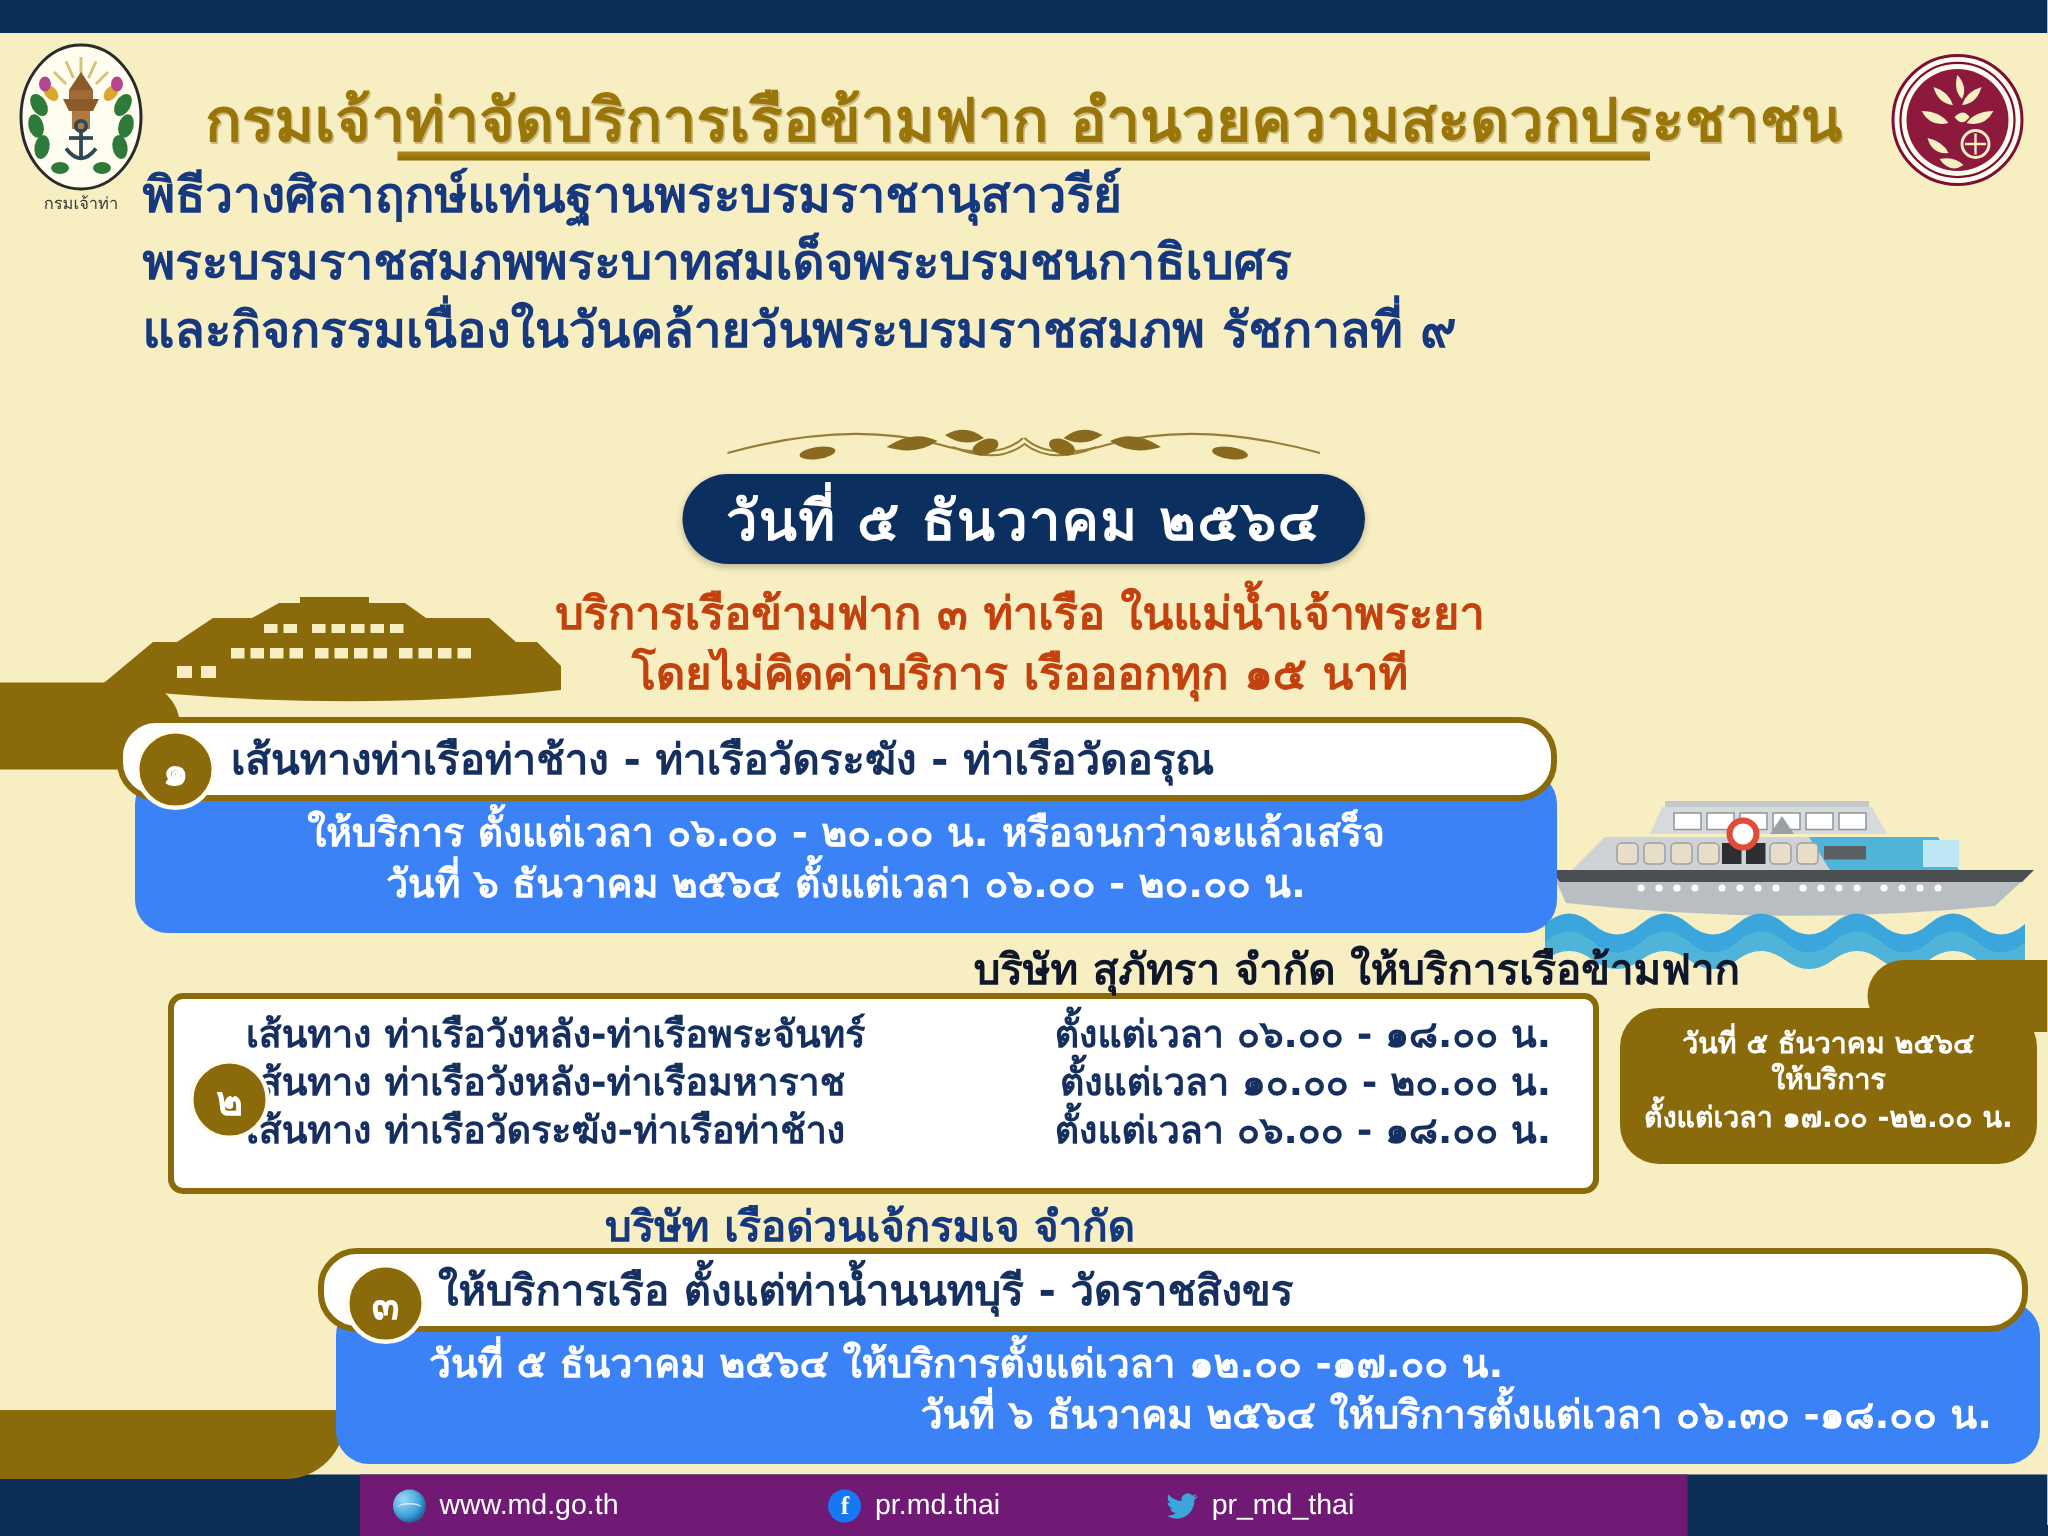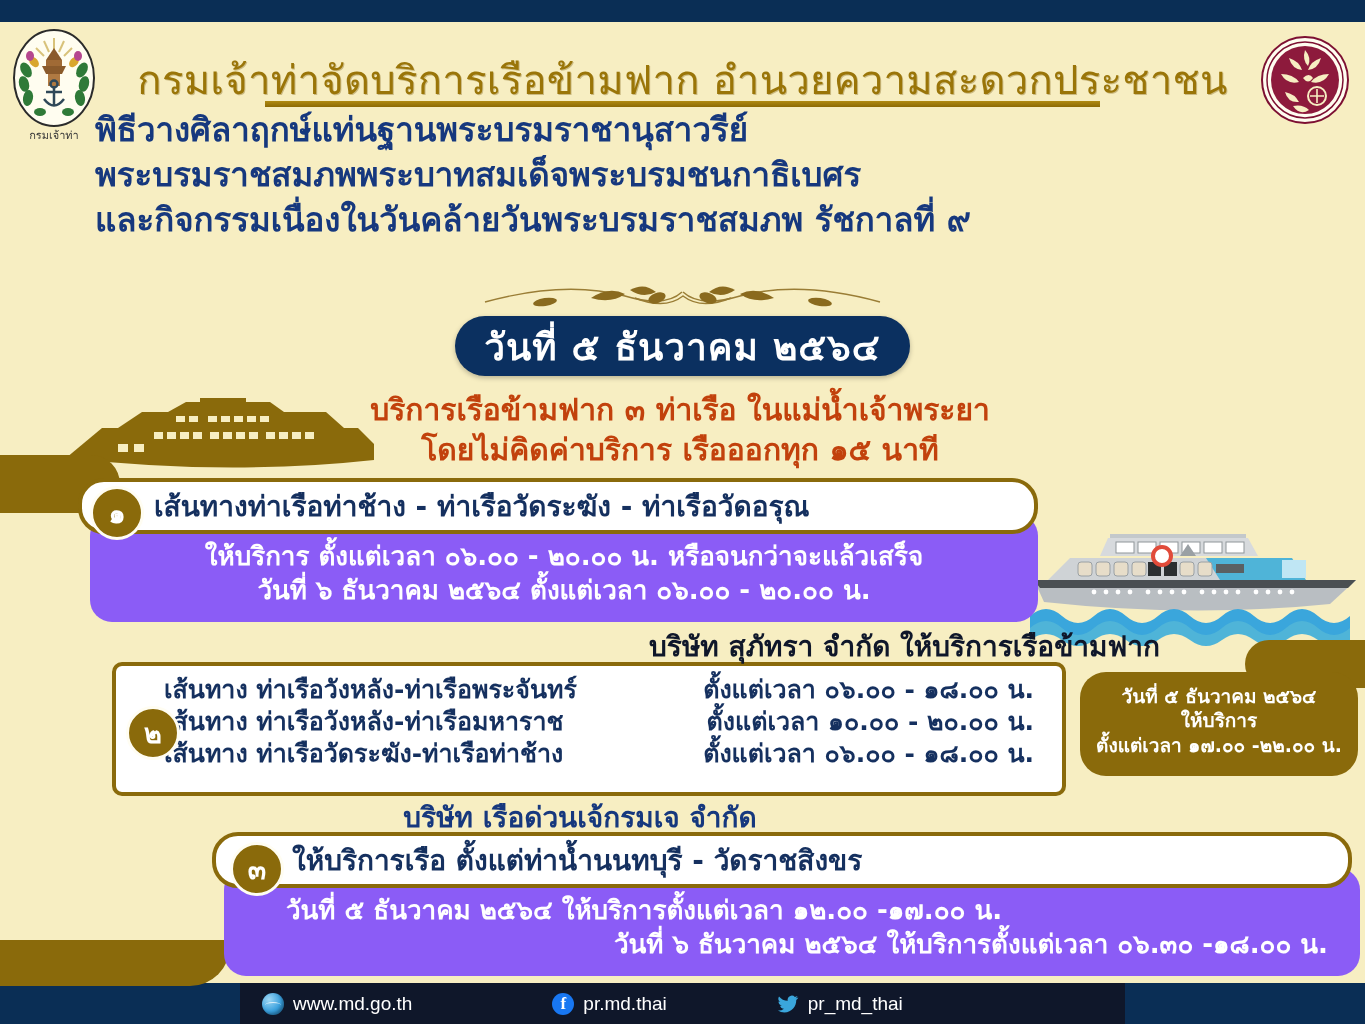--- a/index.html
+++ b/index.html
@@ -12,21 +12,21 @@
   }
   .poster{position:relative;width:1365px;height:1024px;background:#f7eec2;overflow:hidden;}
 
   
   .bar-top{position:absolute;left:0;top:0;width:1365px;height:22px;background:#0a2e55;}
   .bar-bottom{position:absolute;left:0;bottom:0;width:1365px;height:41px;background:#0a2e55;}
 
   
   .footer-strip{
     position:absolute;left:240px;bottom:0;width:885px;height:41px;
-    background:#0f172a;display:flex;align-items:center;
+    background:#701a75;display:flex;align-items:center;
   }
   .foot-item{display:flex;align-items:center;gap:9px;color:#fff;font-size:19px;white-space:nowrap;}
   .foot-item.f1{margin-left:22px;}
   .foot-item.f2{margin-left:140px;}
   .foot-item.f3{margin-left:110px;}
   .ic{width:22px;height:22px;display:inline-block;flex:0 0 auto;position:relative;}
   .ic-globe{border-radius:50%;background:radial-gradient(circle at 32% 30%,#9fd8f5 0%,#3aa0dd 55%,#1b6fa8 100%);
             box-shadow:inset -2px -2px 3px rgba(0,0,0,.25);}
   .ic-globe:before{content:"";position:absolute;left:3px;top:9px;width:16px;height:5px;
             border-top:1.5px solid rgba(255,255,255,.75);border-radius:50%;}
@@ -34,21 +34,21 @@
           text-align:center;line-height:22px;font-family:"Liberation Serif",serif;}
   .ic-tw{background:transparent;}
   .ic-tw svg{display:block;}
 
   
   .logo-left{position:absolute;left:6px;top:26px;width:96px;height:118px;}
   .logo-right{position:absolute;right:14px;top:34px;width:92px;height:92px;}
 
   .title-main{
     position:absolute;left:95px;top:48px;width:1175px;text-align:center;
-    font-size:40px;font-weight:normal;color:#9a7508;letter-spacing:.3px;
+    font-size:40px;font-weight:bold;color:#9a7508;letter-spacing:.3px;
     text-shadow:1px 1px 0 rgba(120,90,10,.35);
     font-family:"DejaVu Sans","Liberation Sans",sans-serif;
   }
   .title-rule{position:absolute;left:265px;top:101px;width:835px;height:6px;
               background:linear-gradient(#b08a12,#8c6a05);}
 
   .subtitle-block{
     position:absolute;left:95px;top:108px;width:1175px;text-align:left;
     color:#16387e;font-weight:bold;font-size:33px;line-height:1.36;
     font-family:"DejaVu Sans","Liberation Sans",sans-serif;
@@ -74,21 +74,21 @@
     font-family:"DejaVu Sans","Liberation Sans",sans-serif;
   }
 
   
   .ship-left{position:absolute;left:58px;top:398px;width:320px;height:95px;}
   .ferry{position:absolute;left:1030px;top:518px;width:330px;height:130px;}
 
   
   .card{position:absolute;}
   .card .body{
-    background:#8b5cf6;border-radius:22px;color:#fff;
+    background:#3b82f6;border-radius:22px;color:#fff;
     font-family:"DejaVu Sans","Liberation Sans",sans-serif;
     font-weight:bold;font-size:26px;line-height:1.3;
   }
   .card .head{
     background:#ffffff;border:4px solid #8a6a0b;border-radius:26px;
     color:#15305f;font-weight:bold;
     font-family:"DejaVu Sans","Liberation Sans",sans-serif;
     display:flex;align-items:center;
   }
   .badge{

